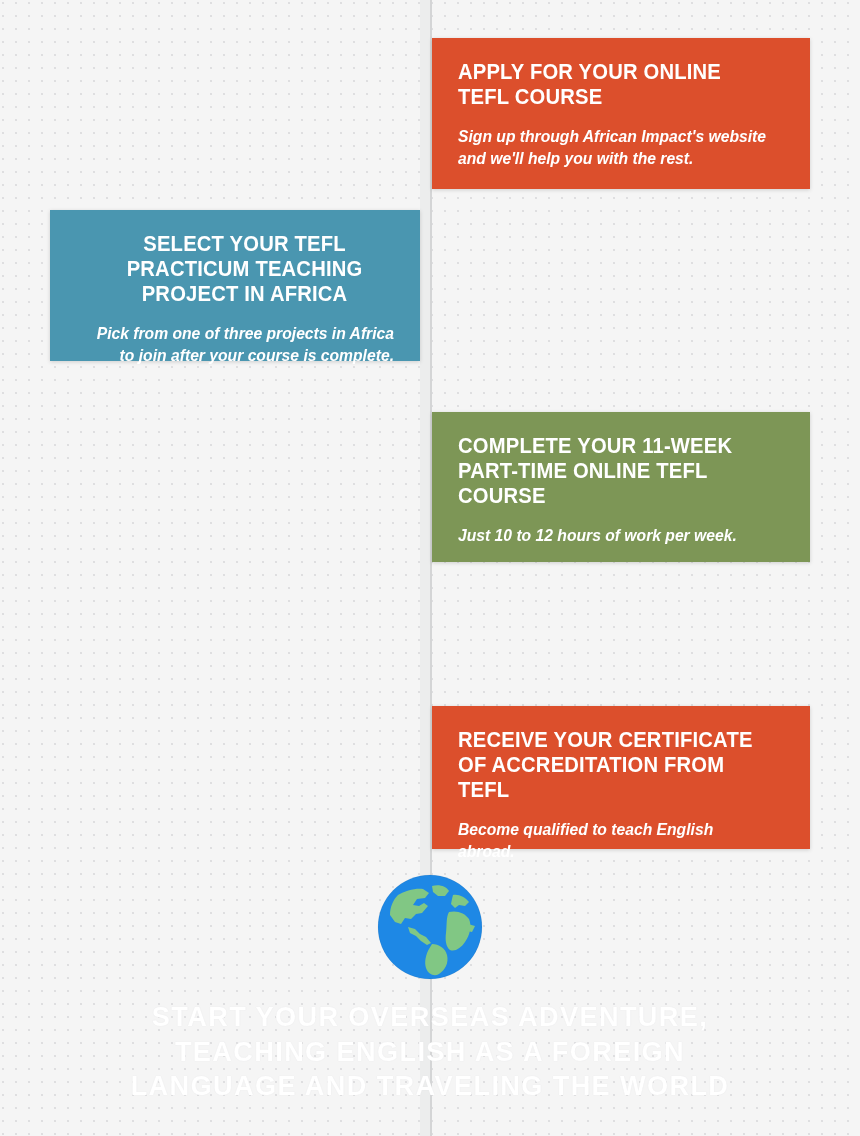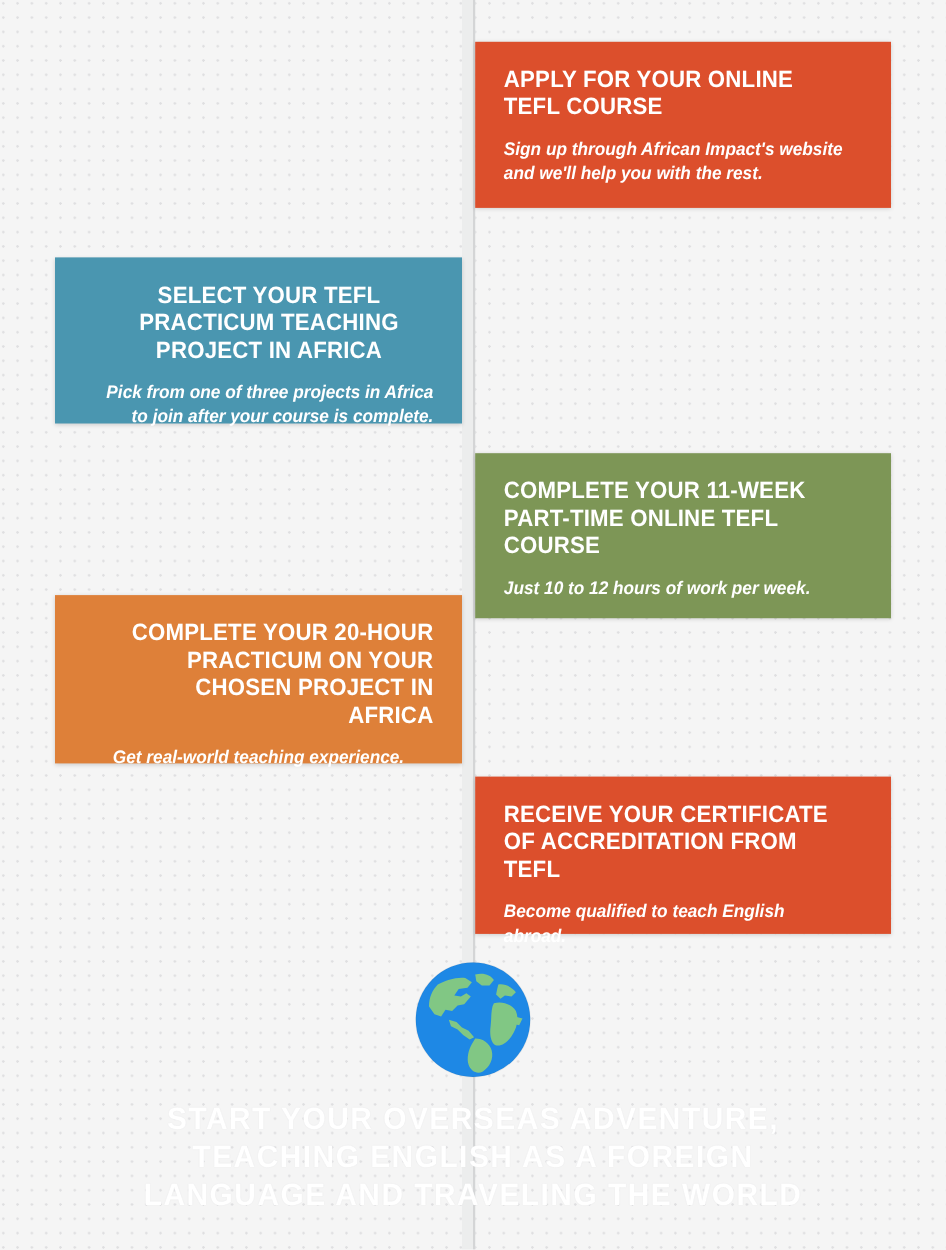--- a/index.html
+++ b/index.html
@@ -97,21 +97,21 @@
 
   .align-left   { text-align: left; }
   .align-right  { text-align: right; }
   .align-center { text-align: center; }
 
   .card.left .card-sub.align-right  { transform-origin: right center; }
   .card.left .card-sub.align-center { transform-origin: center center; }
 
   
   #card-1 { top: 38px;  height: 151px; }
-  #card-2 { top: 210px; height: 151px; margin-top: 24px; }
+  #card-2 { top: 210px; height: 151px; }
   #card-3 { top: 377px; height: 150px; }
   #card-4 { top: 541px; height: 153px; }
   #card-5 { top: 706px; height: 143px; }
 
   
   .globe-wrap {
     position: absolute;
     left: 0;
     top: 872px;
     width: 860px;
@@ -161,24 +161,20 @@
   <div class="card left" id="card-2" style="background: rgb(74, 150, 176);">
     <div class="card-title align-center">SELECT YOUR TEFL PRACTICUM TEACHING PROJECT IN AFRICA</div>
     <div class="card-sub align-right">Pick from one of three projects in Africa to join after your course is complete.</div>
   </div>
 
   <div class="card right" id="card-3" style="background: rgb(125, 150, 86); margin-top: 35px;">
     <div class="card-title align-left">COMPLETE YOUR 11-WEEK PART-TIME ONLINE TEFL COURSE</div>
     <div class="card-sub align-left">Just 10 to 12 hours of work per week.</div>
   </div>
 
-  <div class="card left" id="card-4" style="background: rgb(222, 128, 57);">
-    <div class="card-title align-right">COMPLETE YOUR 20-HOUR PRACTICUM ON YOUR CHOSEN PROJECT IN AFRICA</div>
-    <div class="card-sub align-center">Get real-world teaching experience.</div>
-  </div>
 
   <div class="card right" id="card-5" style="background: rgb(220, 79, 44);">
     <div class="card-title align-left">RECEIVE YOUR CERTIFICATE OF ACCREDITATION FROM TEFL</div>
     <div class="card-sub align-left">Become qualified to teach English abroad.</div>
   </div>
 
   <div class="globe-wrap">
     <svg class="globe-svg" viewBox="0 0 110 110">
       <circle cx="55" cy="55" r="52" fill="#1e88e5"></circle>
       <g fill="#81c784">

